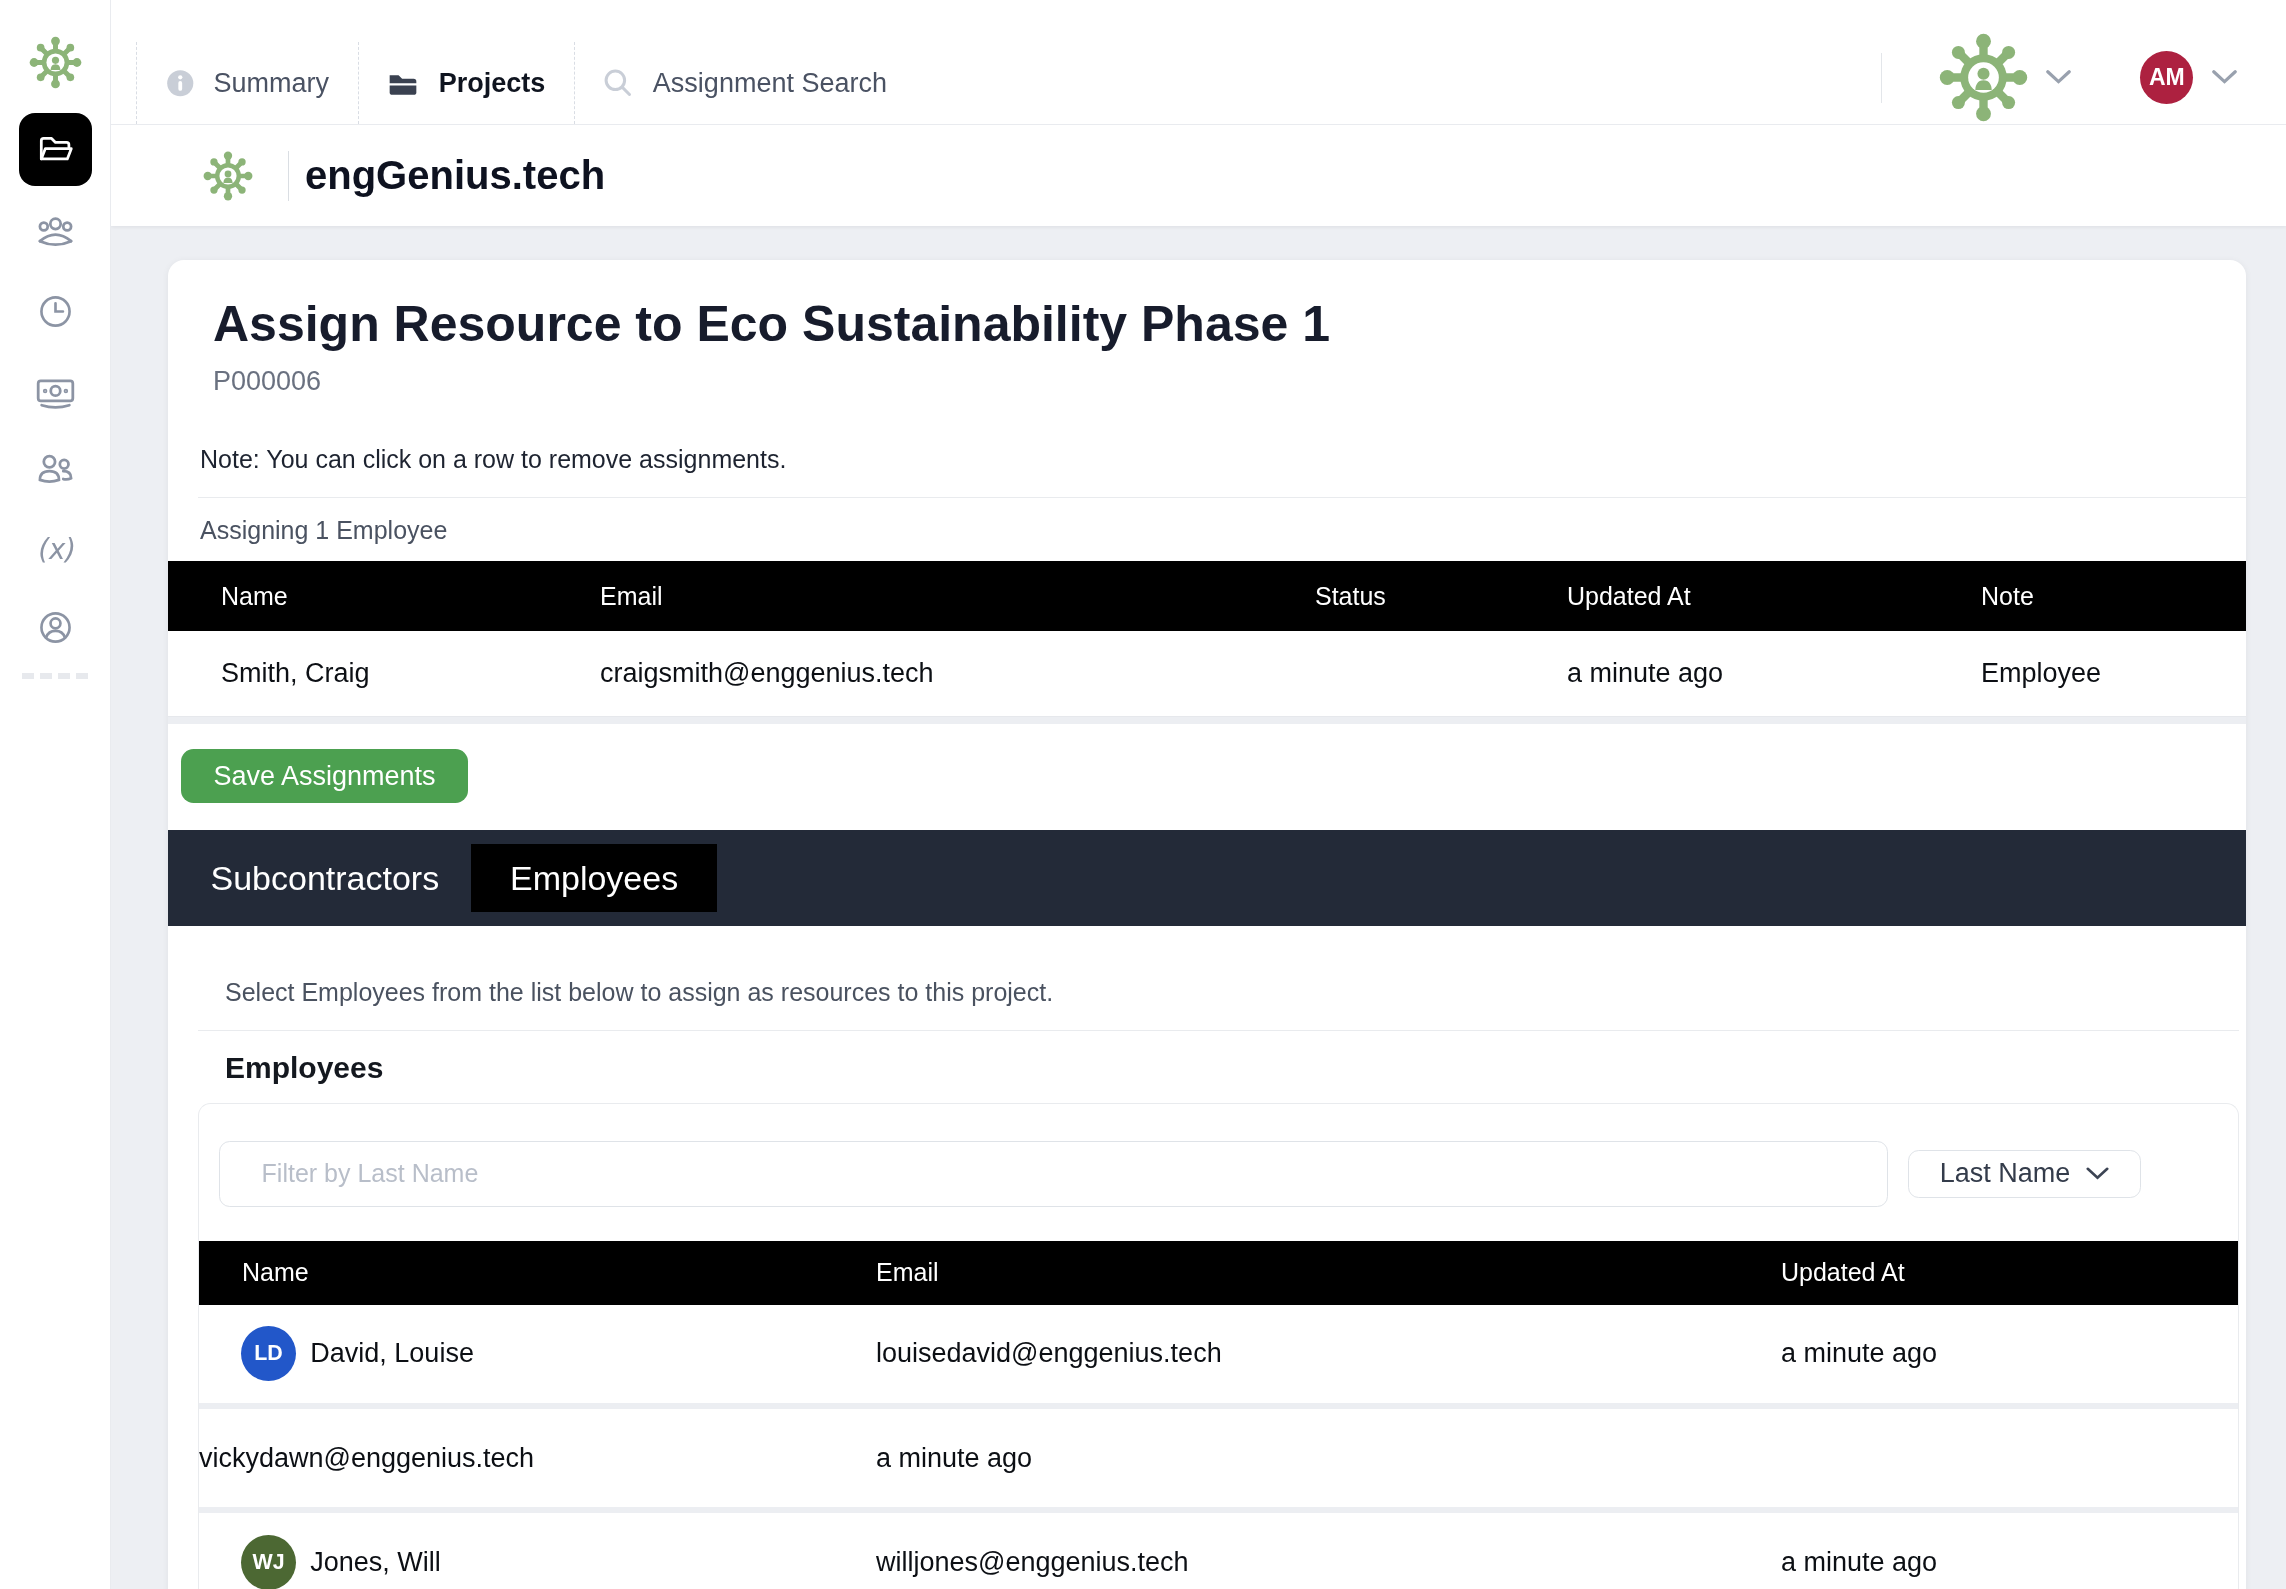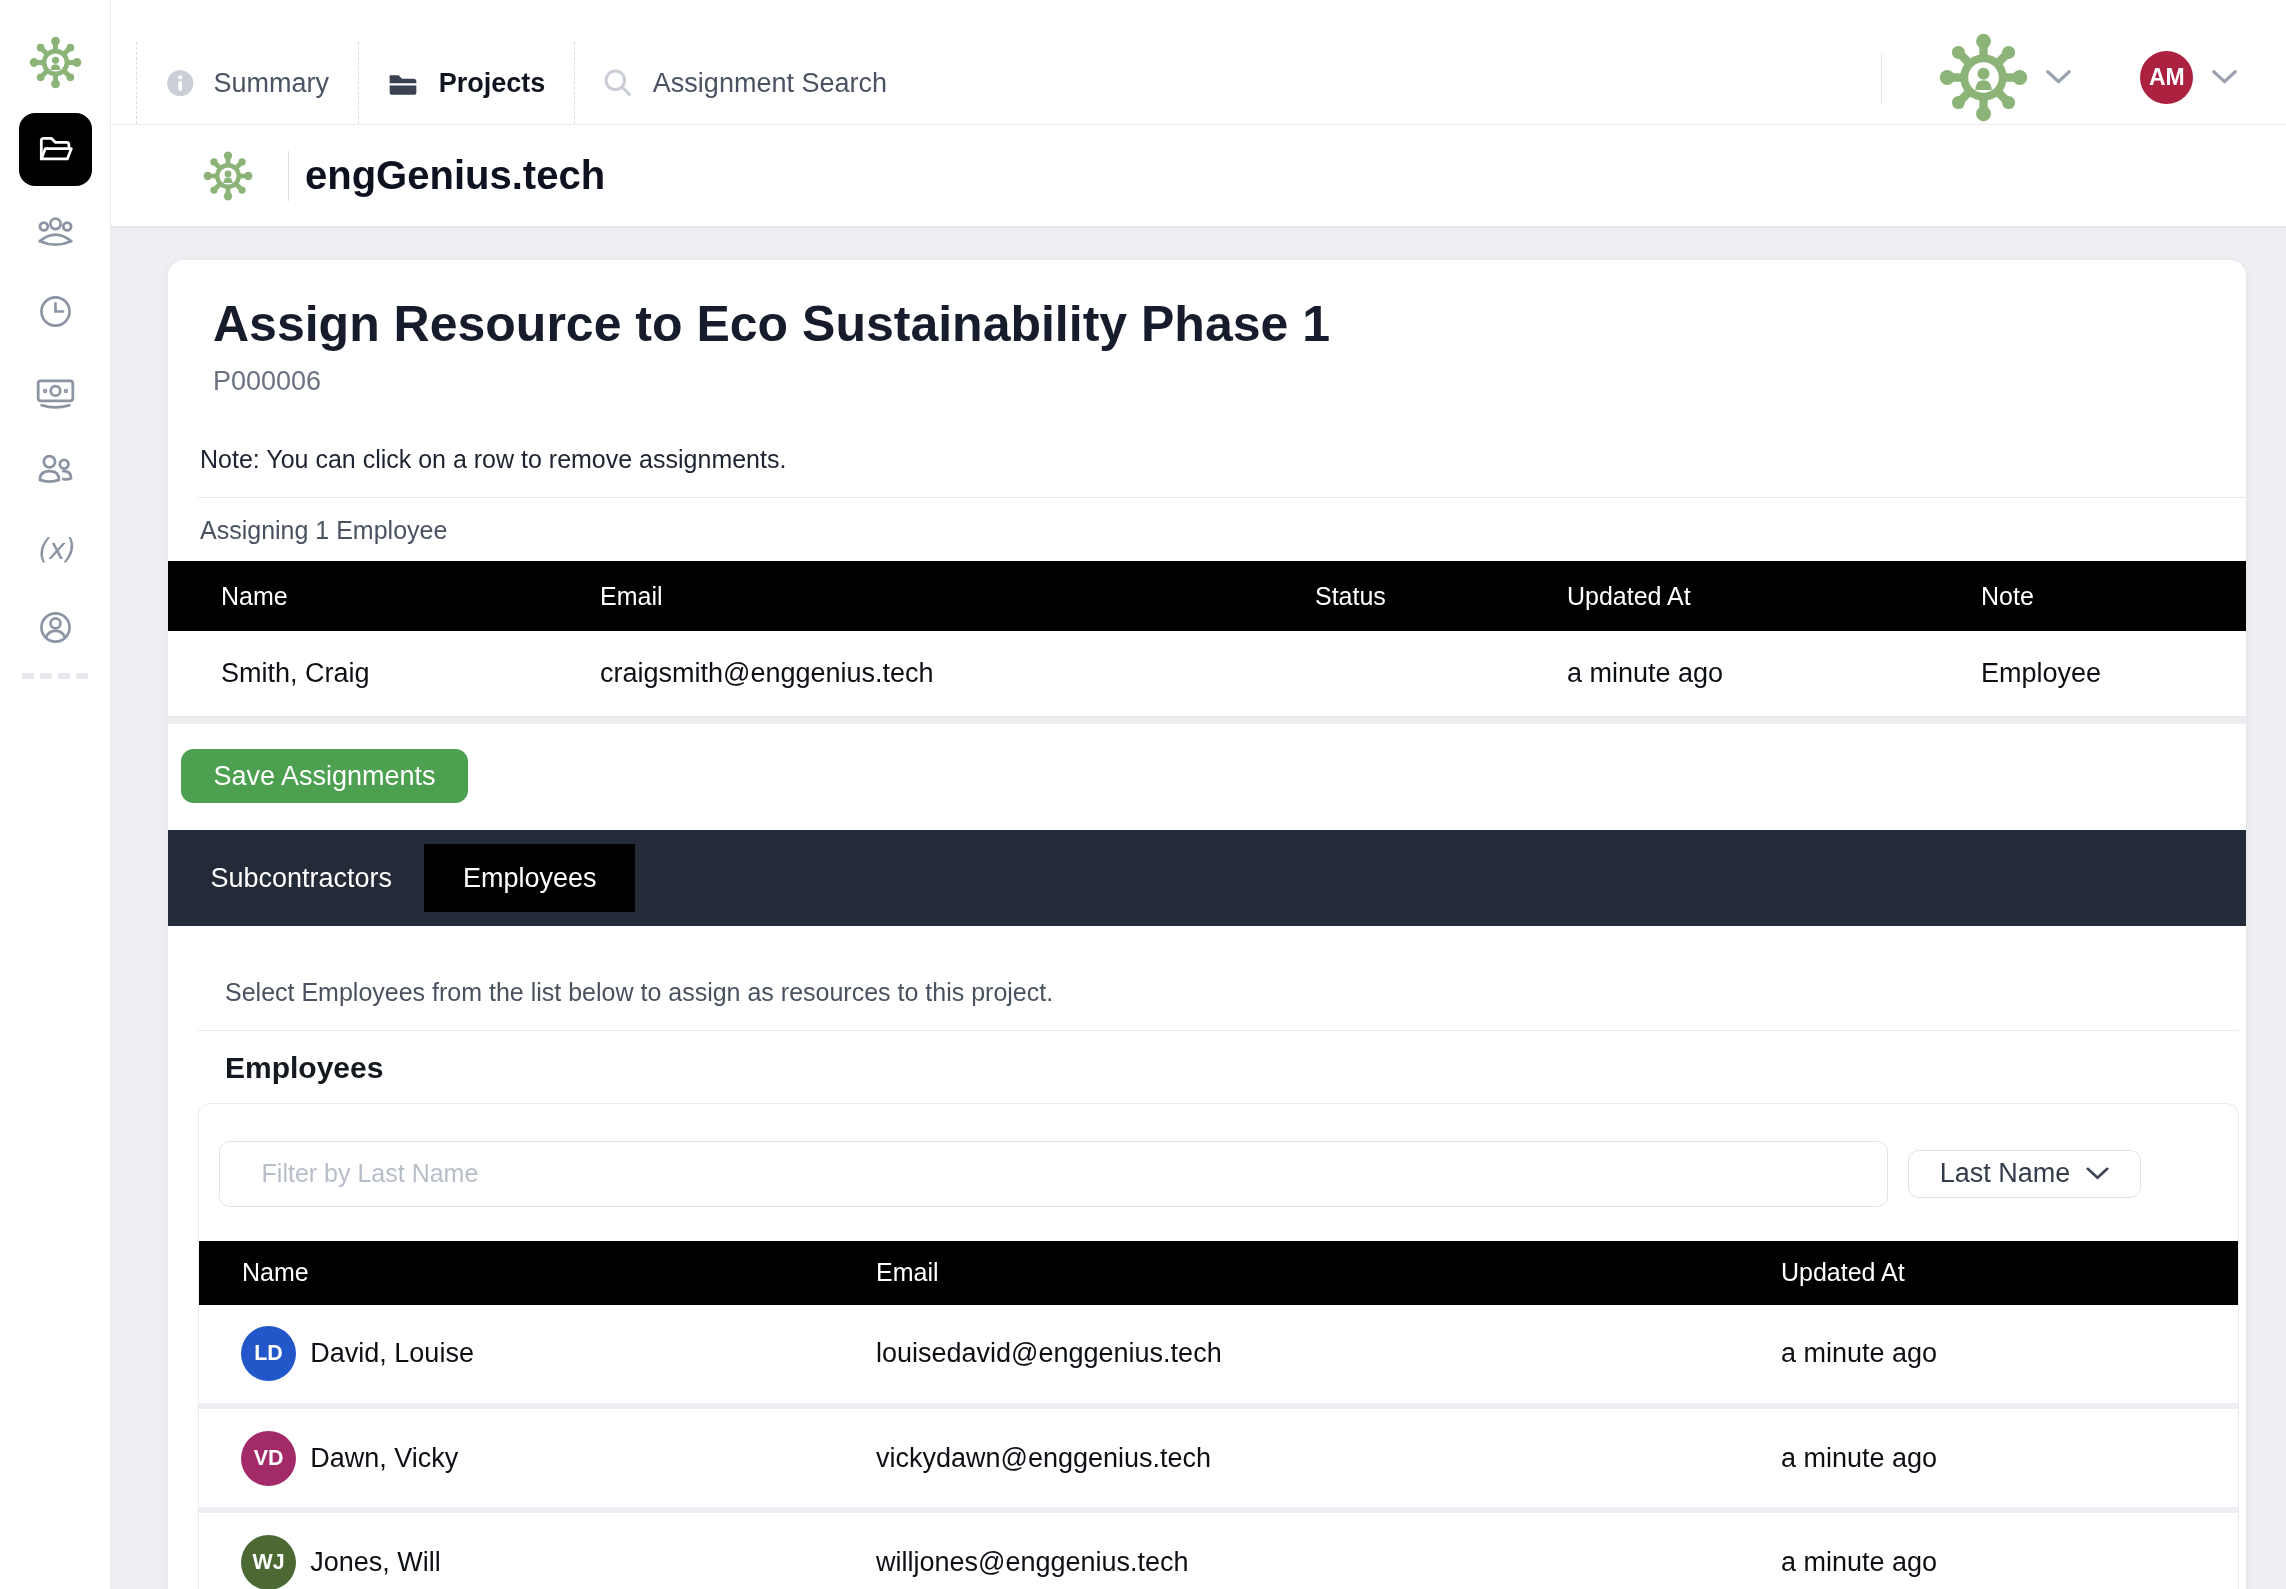--- a/index.html
+++ b/index.html
@@ -57,21 +57,21 @@
              border-bottom:0.9px solid #e6e8ec; cursor:pointer; }
   .t1-head > div:first-child, .t1-row > div:first-child { padding-left:53px; }
   .band { height:7.1px; background:#eceef2; }
 
   .save-btn { margin:25px 0 0 13.4px; height:54px; padding:0 32px; background:#4ca050; color:#fff;
               font-size:27px; font-weight:500; border:none; border-radius:12.5px; cursor:pointer;
               font-family:inherit; display:inline-flex; align-items:center; }
 
   .tabbar { margin-top:27px; height:96px; background:#232a38; display:flex; align-items:center;
             padding-left:12.5px; }
-  .tab { color:#fff; font-size:27px; padding:0 30px; cursor:pointer; }
+  .tab { color:#fff; font-size:34px; padding:0 30px; cursor:pointer; }
   .tab.active { background:#000; height:68px; display:flex; align-items:center; padding:0 39px;
                 margin-left:1.8px; }
 
   .hint { margin-top:52px; padding:0 57px; font-size:25px; color:#4a5260; }
   .hr2 { margin-top:23px; margin-left:30px; margin-right:7.1px; border-top:1.8px solid #e9ebee; }
   .emp-h2 { margin:19.6px 0 0 57px; font-size:30px; font-weight:700; color:#14181f; }
 
   .inner-card { margin:18px 7.1px 0 30px; border:1.8px solid #e9ebee; border-bottom:none;
                 border-radius:12.5px 12.5px 0 0; padding-top:37px; }
   .filter-row { display:flex; align-items:center; padding:0 97px 0 19.6px; gap:19.6px; }
@@ -357,24 +357,20 @@
       <div class="name-cell">
         <span class="av" style="background-color: rgb(34, 87, 201);">LD</span>
         <span>David, Louise</span>
       </div>
       <div>louisedavid@enggenius.tech</div>
       <div>a minute ago</div>
     </div>
     <div class="gap7"></div>
 
     <div class="t2-row">
-      <div class="name-cell">
-        <span class="av" style="background-color: rgb(163, 42, 104);">VD</span>
-        <span>Dawn, Vicky</span>
-      </div>
       <div>vickydawn@enggenius.tech</div>
       <div>a minute ago</div>
     </div>
     <div class="gap7"></div>
 
     <div class="t2-row">
       <div class="name-cell">
         <span class="av" style="background-color: rgb(76, 104, 51);">WJ</span>
         <span>Jones, Will</span>
       </div>

